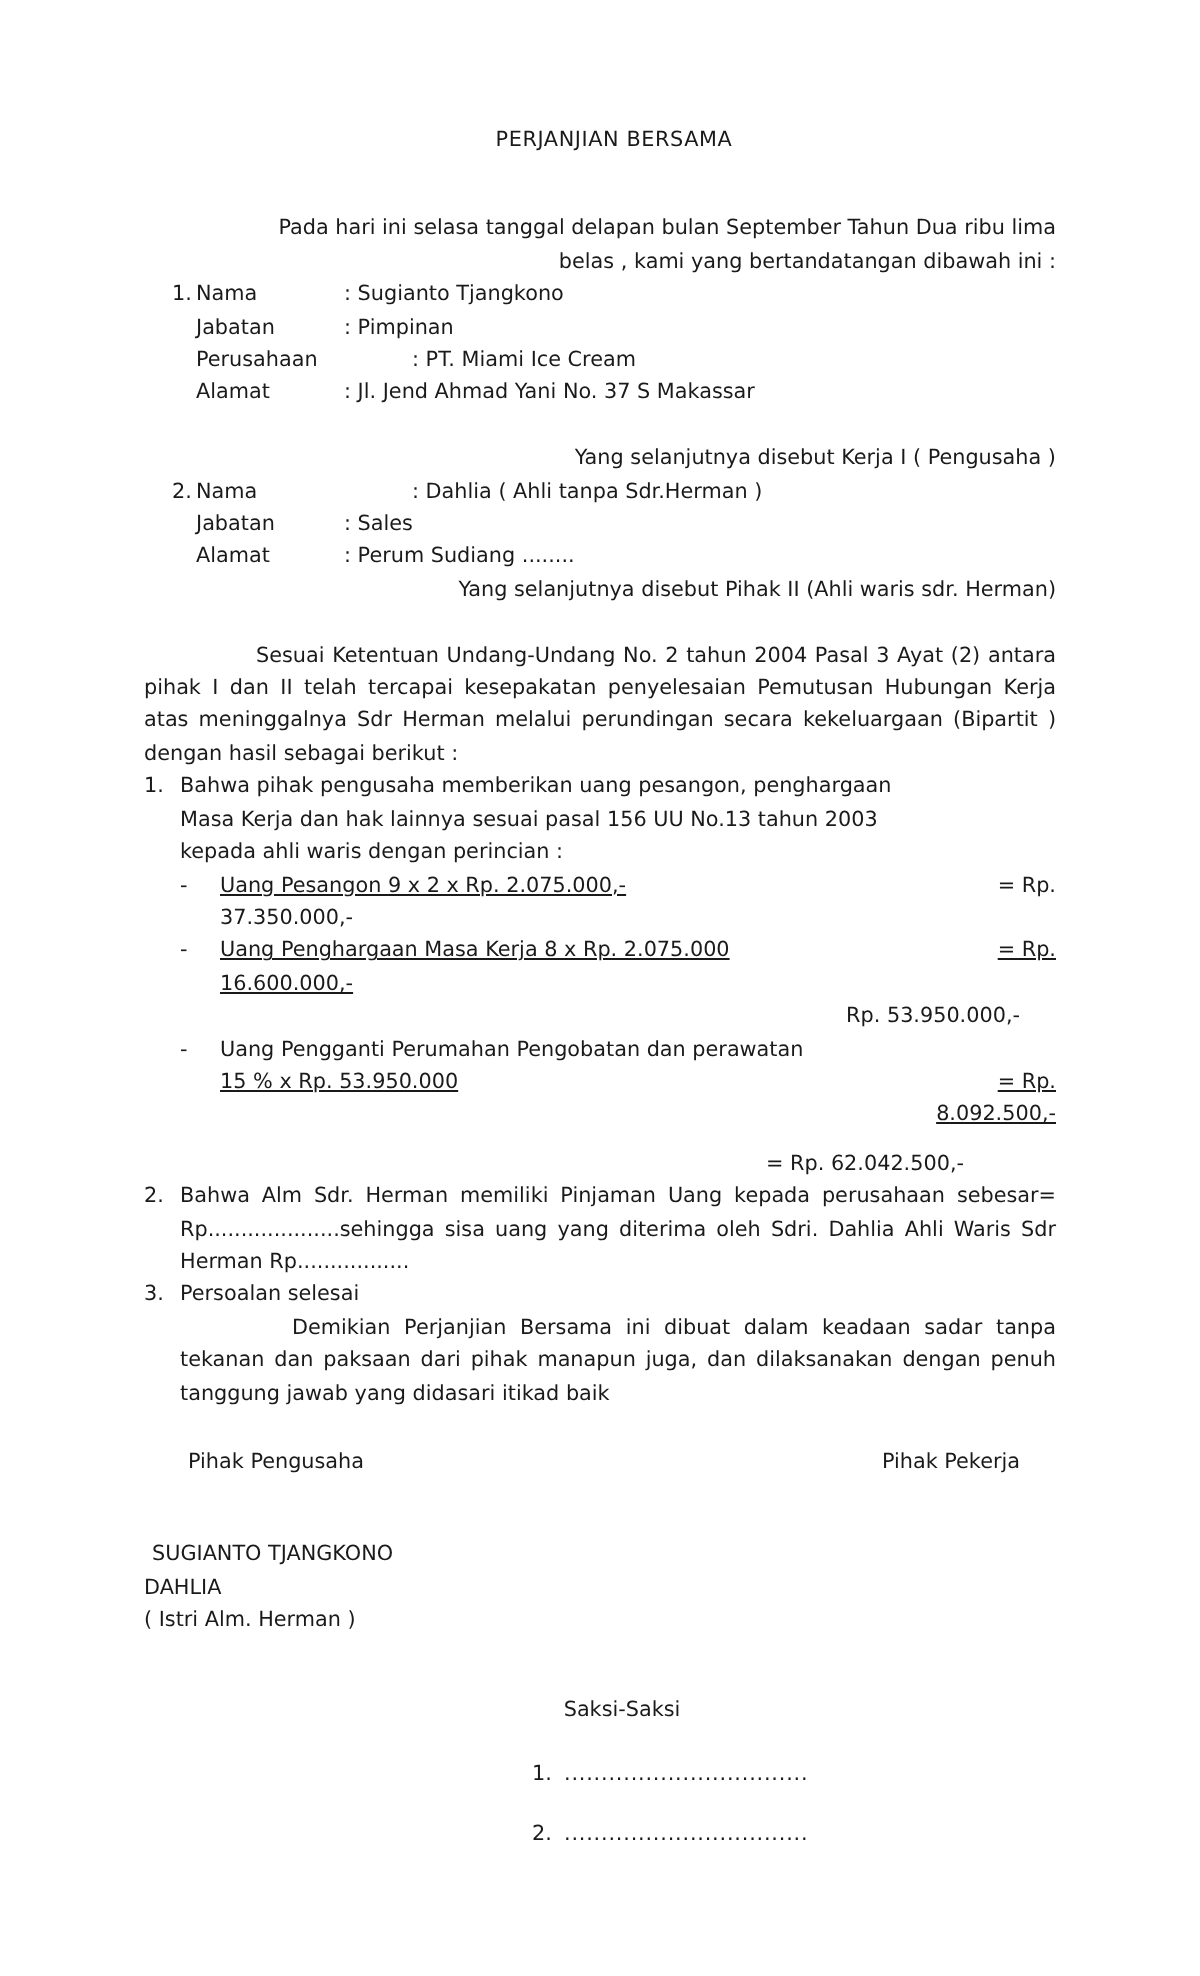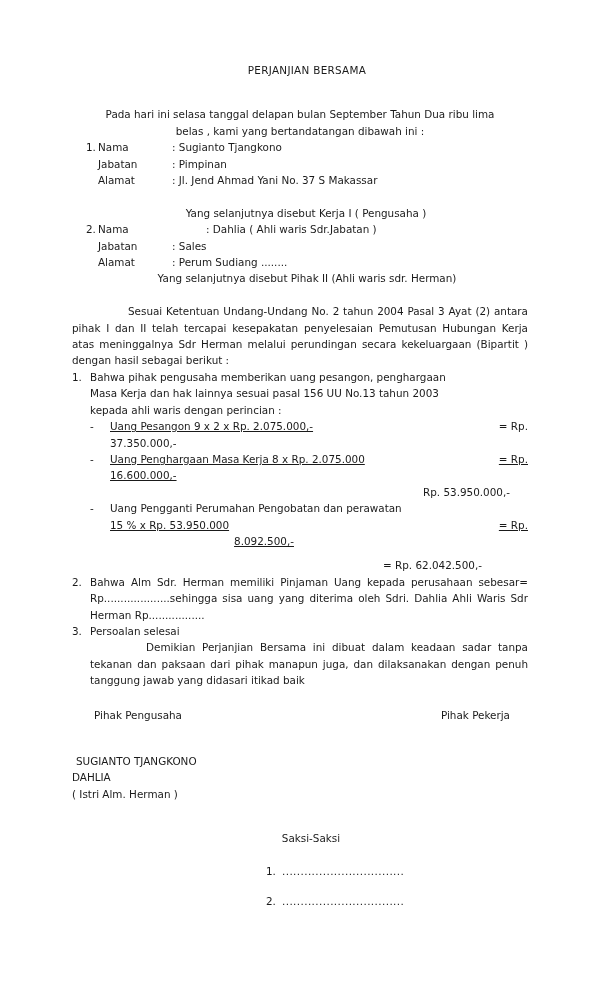--- a/index.html
+++ b/index.html
@@ -38,21 +38,21 @@
   .doc-title {
     text-align: center;
     font-size: 10.4px;
     letter-spacing: 0.3px;
     margin: 0 0 28px 0;
     padding-left: 14px;
   }
 
   .para {
     margin: 0;
-    text-align: center;
+    text-align: right;
   }
   .para.justify {
     text-align: justify;
     text-align-last: left;
   }
   .indent-first {
     text-indent: 56px;
   }
   .spacer-sm { height: 16.4px; }
   .spacer-xs { height: 8px; }
@@ -192,34 +192,39 @@
         <span class="plabel w-std">Nama</span>
         <span class="pval">: Sugianto Tjangkono</span>
       </div>
       <div class="prow">
         <span class="pnum"></span>
         <span class="plabel w-std">Jabatan</span>
         <span class="pval">: Pimpinan</span>
       </div>
       <div class="prow">
         <span class="pnum"></span>
+        <span class="plabel w-wide">Perusahaan</span>
+        <span class="pval">: PT. Miami Ice Cream</span>
+      </div>
+      <div class="prow">
+        <span class="pnum"></span>
         <span class="plabel w-std">Alamat</span>
         <span class="pval">: Jl. Jend Ahmad Yani No. 37 S Makassar</span>
       </div>
     </div>
 
     <div class="spacer-sm"></div>
 
     <div class="para sub-line">Yang selanjutnya disebut Kerja I  ( Pengusaha )</div>
 
     <div class="party">
       <div class="prow">
         <span class="pnum">2.</span>
         <span class="plabel w-wide">Nama</span>
-        <span class="pval">: Dahlia ( Ahli waris Sdr.Jabatan )</span>
+        <span class="pval">: Dahlia ( Ahli tanpa Sdr.Herman )</span>
       </div>
       <div class="prow">
         <span class="pnum"></span>
         <span class="plabel w-std">Jabatan</span>
         <span class="pval">: Sales</span>
       </div>
       <div class="prow">
         <span class="pnum"></span>
         <span class="plabel w-std">Alamat</span>
         <span class="pval">: Perum Sudiang ........</span>

